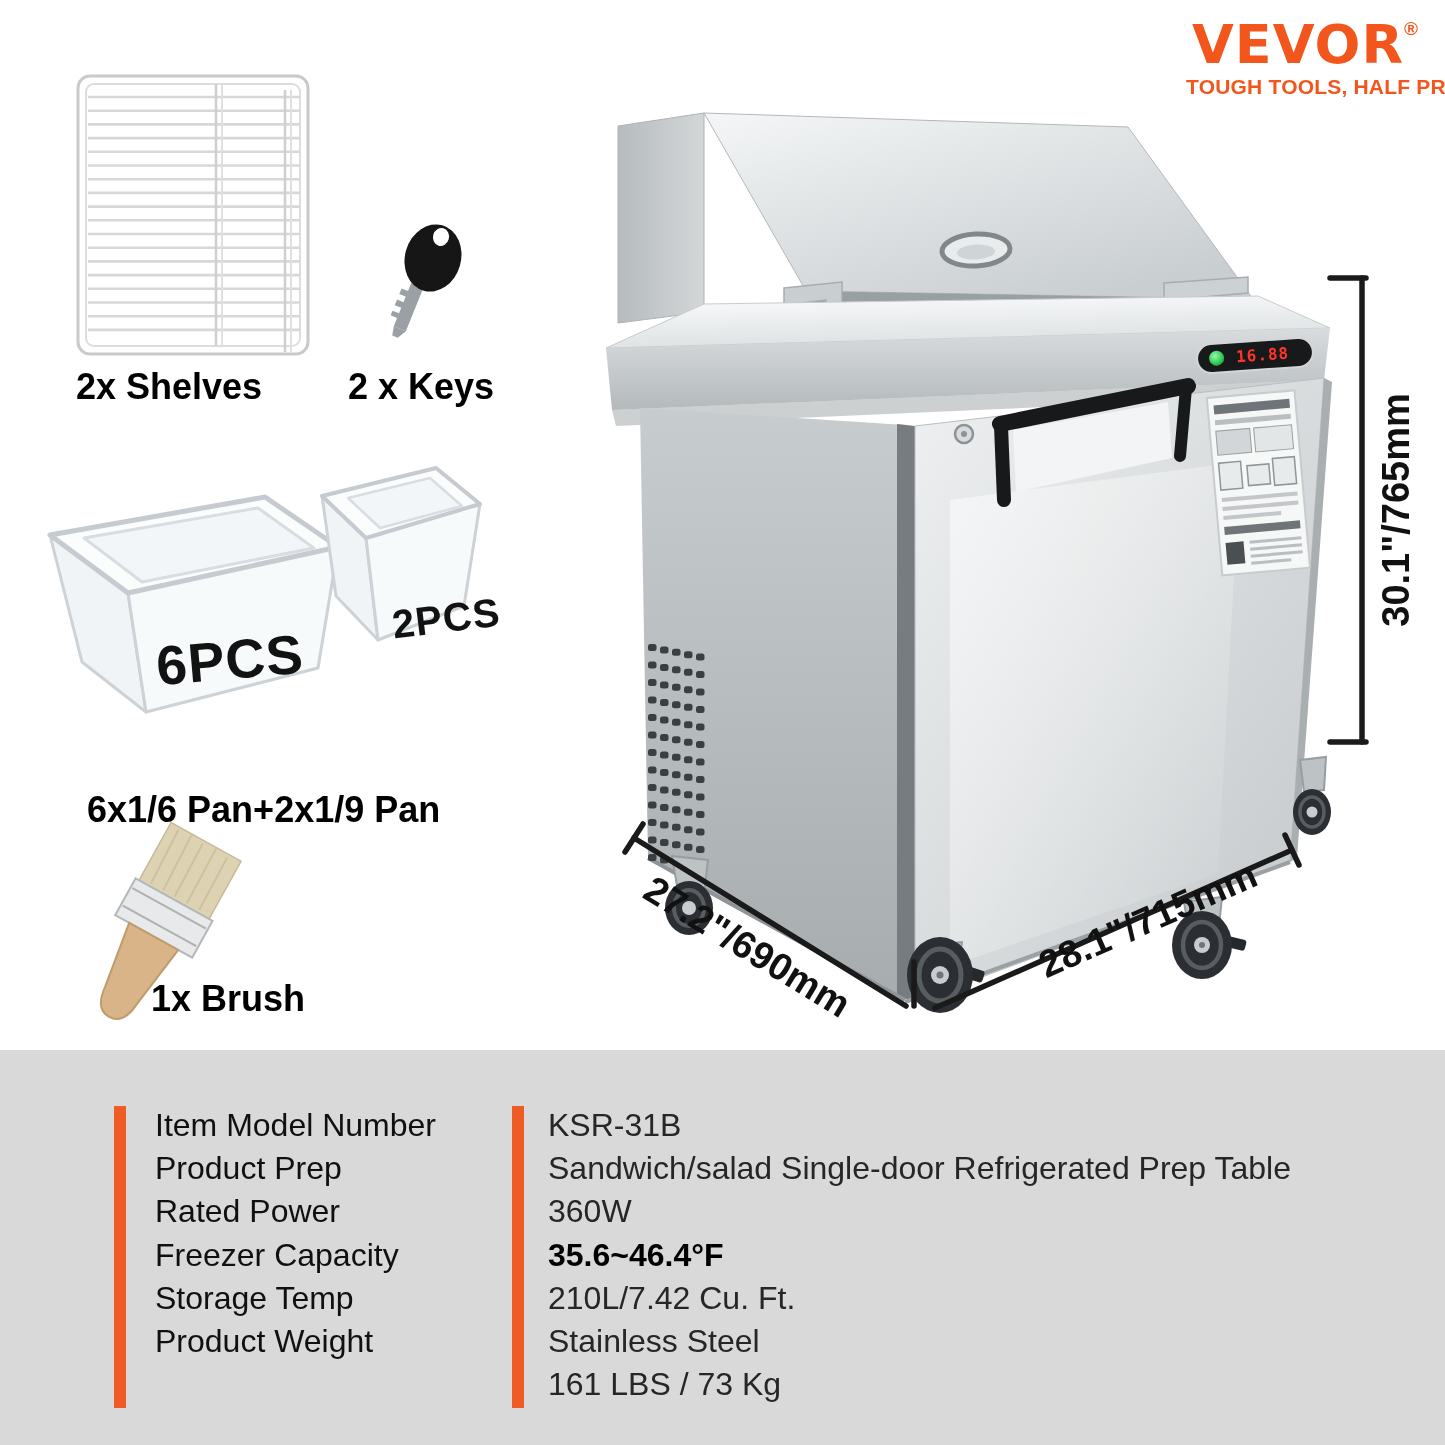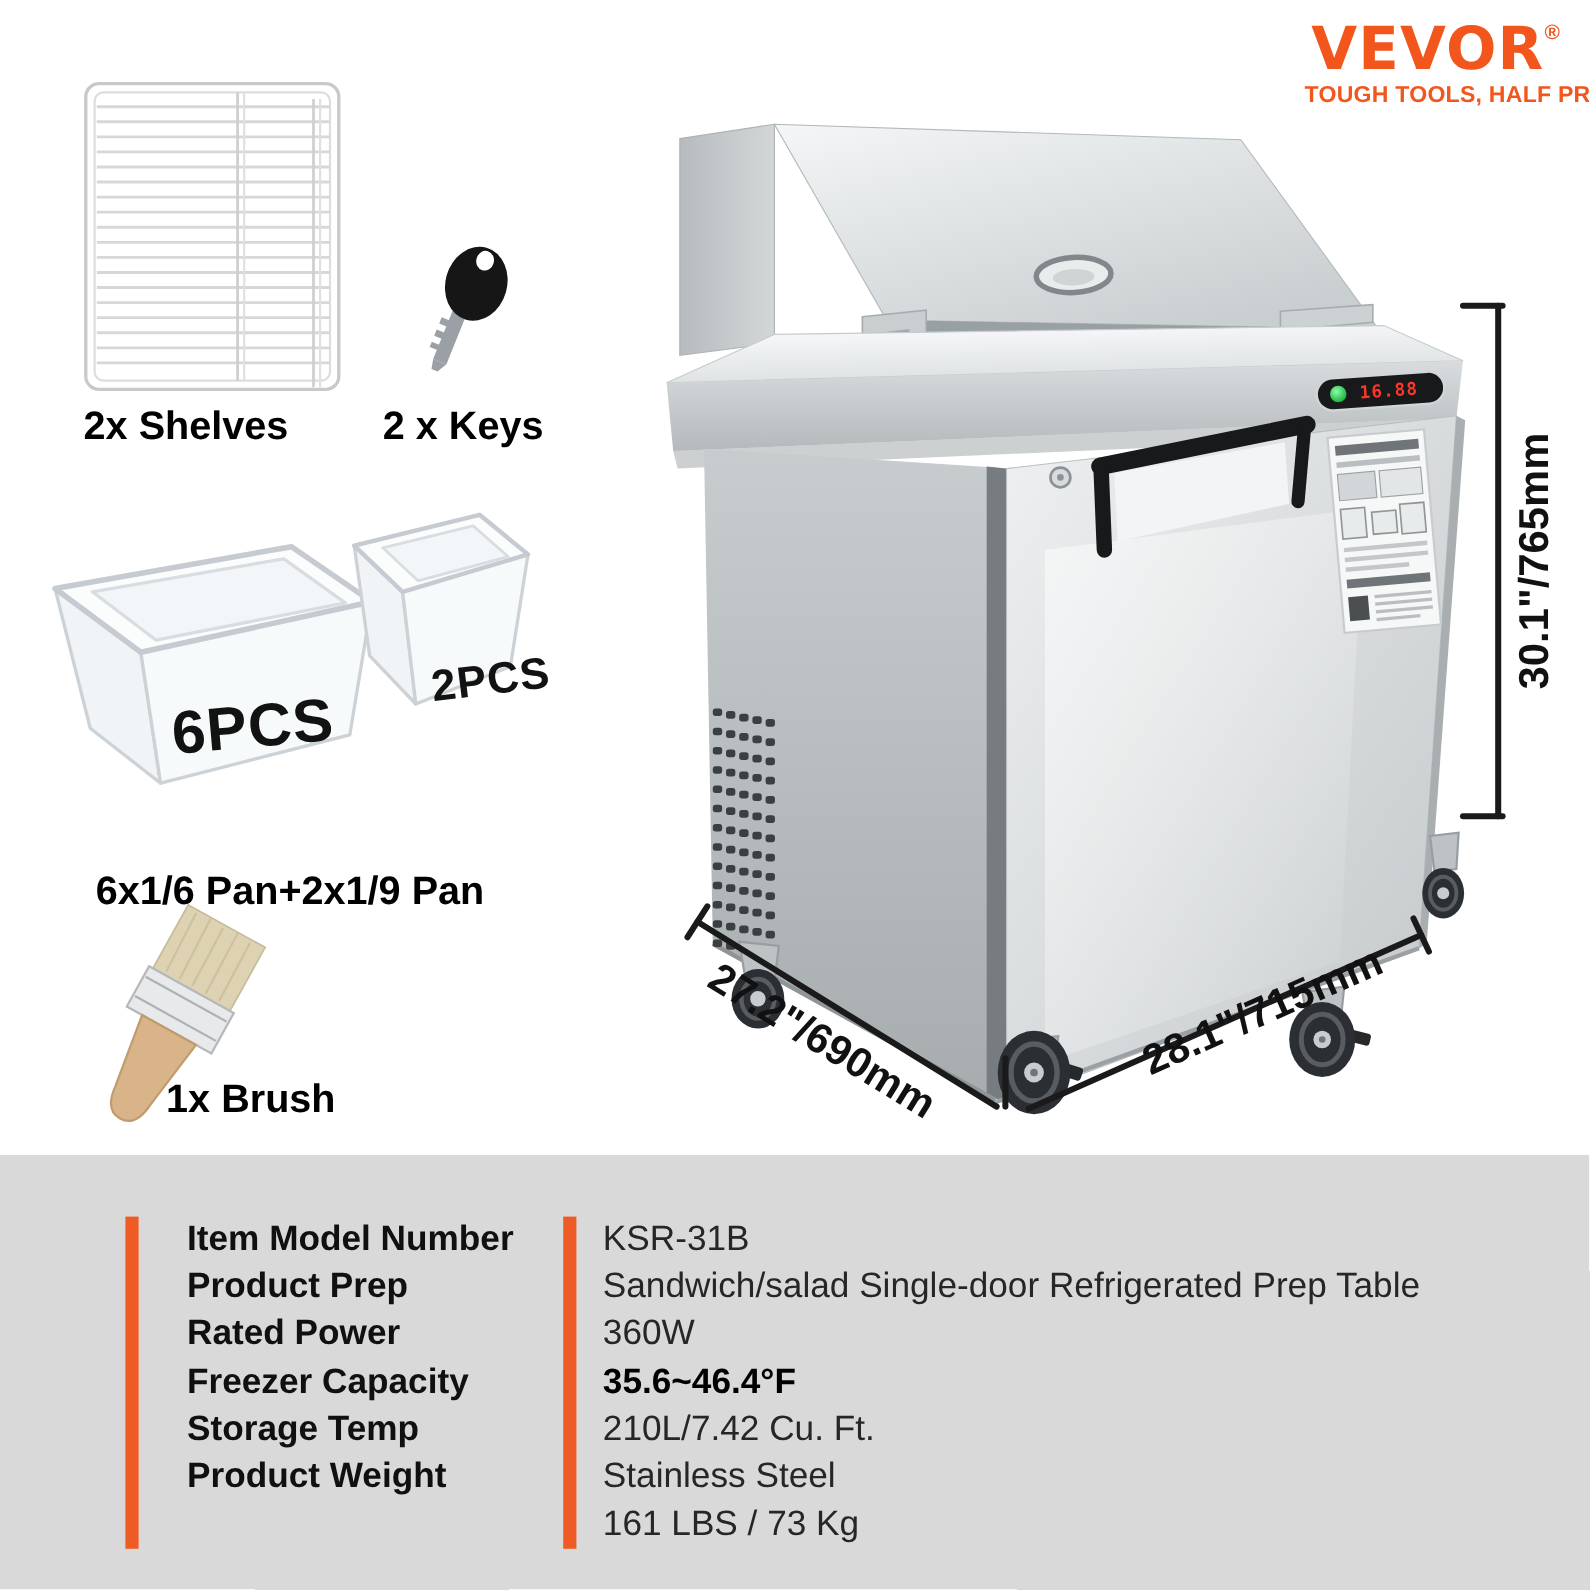--- a/index.html
+++ b/index.html
@@ -39,21 +39,21 @@
   .temp-digits{color:#ff3526;font-family:"DejaVu Sans Mono",monospace;
     font-size:16px;font-weight:700;letter-spacing:1px;}
   
   .gray-panel{position:absolute;left:0;top:1050px;width:1445px;height:395px;
     background:var(--panel-gray,#D9D9D9);z-index:0;}
   .bar{position:absolute;width:12px;top:1106px;height:302px;
     background:var(--bar-orange,#EF5B25);z-index:2;}
   .bar1{left:114px;} .bar2{left:512px;}
   .spec-col{position:absolute;top:1104px;z-index:2;}
   .spec-col>div{height:43.2px;line-height:43.2px;font-size:32px;white-space:nowrap;}
-  .spec-labels{left:170px;font-weight:700;color:#101010;}
+  .spec-labels{left:155px;font-weight:400;color:#101010;}
   .spec-values{left:548px;font-weight:400;color:#262626;}
   .spec-values>div.bold{font-weight:700;color:#000000;}
 </style>
 </head>
 <body>
 
 <div class="canvas">
 
   <div class="gray-panel"></div>
 

